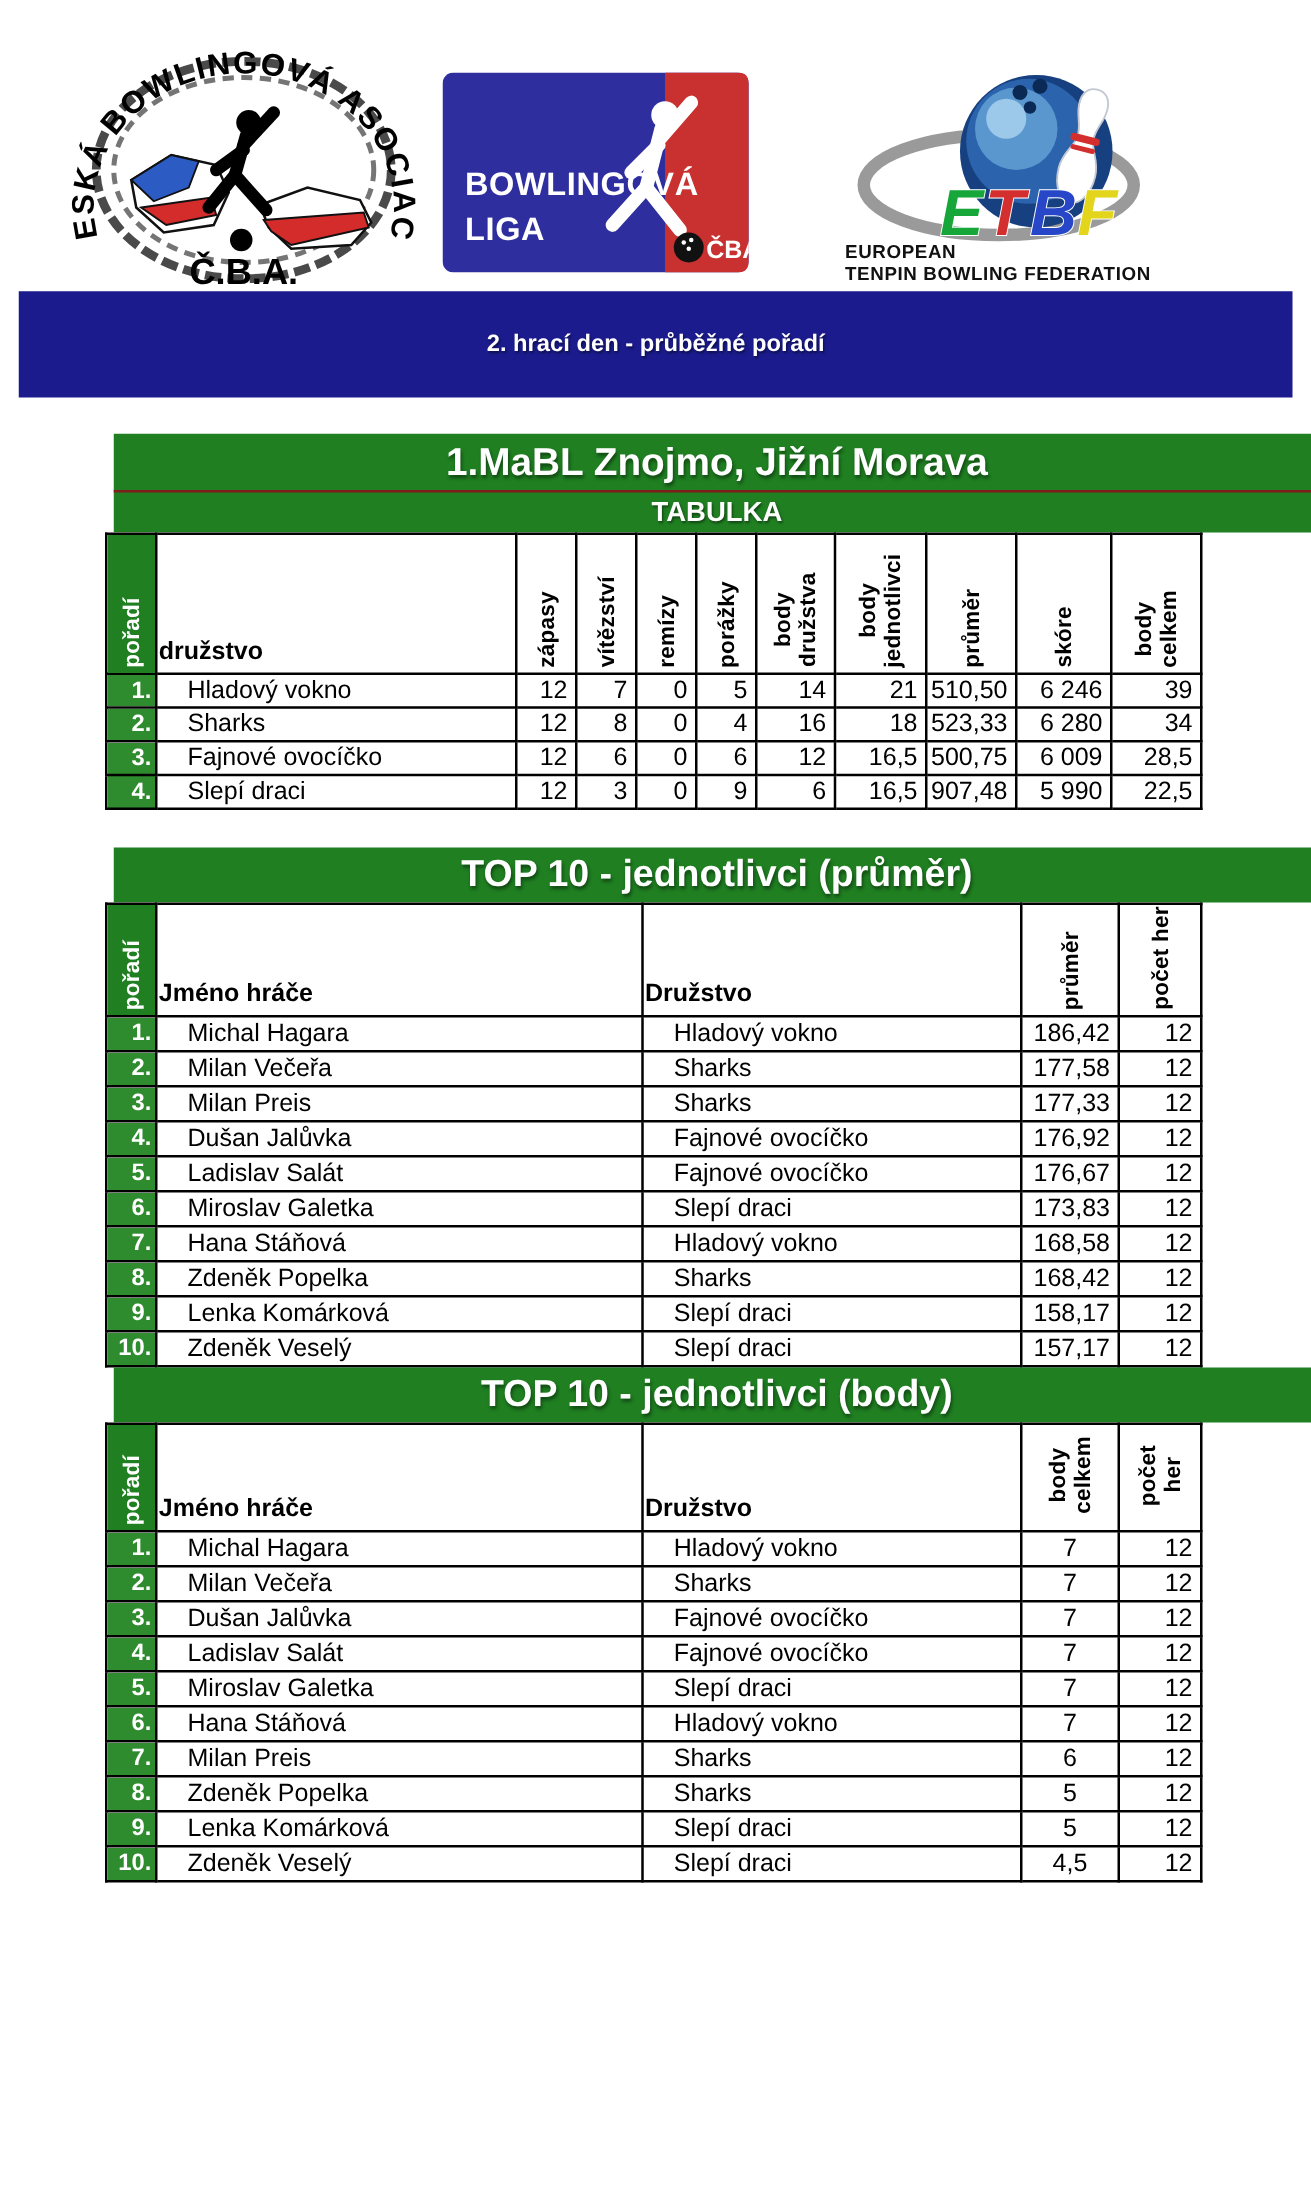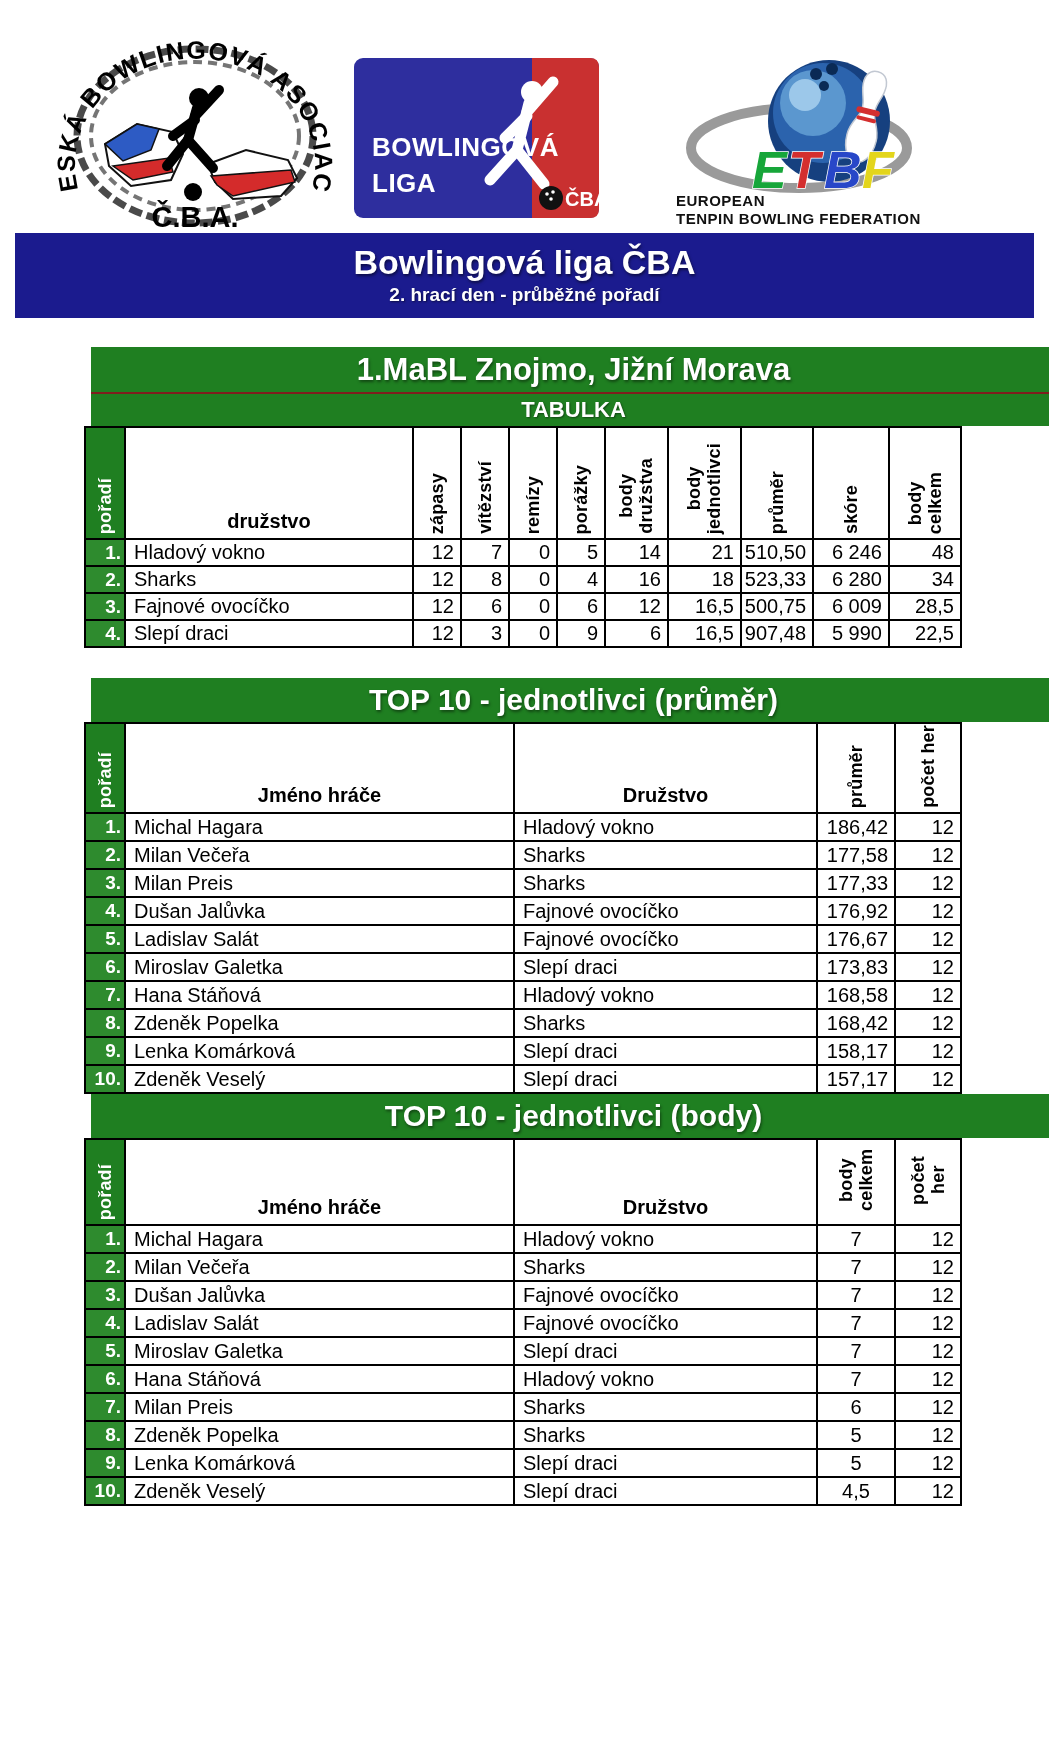--- a/index.html
+++ b/index.html
@@ -29,30 +29,30 @@
   .gb-line2{font-size:22px;font-weight:bold;line-height:32px;
             border-top:2px solid #7f1d1d;text-shadow:1px 1px 2px rgba(0,0,0,.45);}
   .gb-single{font-size:30px;font-weight:bold;line-height:44px;
             text-shadow:1px 2px 3px rgba(0,0,0,.45);border-radius:15px;}
 
   
   table{border-collapse:collapse;table-layout:fixed;width:876px;background:#fff;}
   th,td{border:2px solid #000;overflow:hidden;}
   td{font-size:20px;color:#000;white-space:nowrap;}
   th{position:relative;font-weight:bold;}
-  th.bh{vertical-align:bottom;text-align:center;font-size:20px;padding-bottom:5px;}
+  th.bh{vertical-align:bottom;text-align:left;font-size:20px;padding-bottom:5px;}
   .vwrap{position:absolute;left:0;right:0;top:0;bottom:0;overflow:hidden;
          display:flex;align-items:flex-end;justify-content:center;padding-bottom:4px;}
   .vert{writing-mode:vertical-rl;transform:rotate(180deg);white-space:pre-line;
         font-weight:bold;font-size:18px;line-height:1.12;letter-spacing:.2px;}
   th.green{background:#1f7f21;}
   th.green .vert{color:#fff;}
   td.rank{background:#2e8b2e;color:#fff;font-weight:bold;text-align:right;
           padding-right:3px;font-size:19px;}
-  td.txt{text-align:left;padding-left:8px;}
+  td.txt{text-align:left;padding-left:24px;}
   td.num{text-align:right;padding-right:6px;}
   td.ctr{text-align:center;}
   tr.hdr1{height:112px;}
   tr.hdr2{height:90px;}
   tr.hdr3{height:86px;}
   .t1 tbody tr{height:27px;}
   .t2 tbody tr,.t3 tbody tr{height:28px;}
 </style>
 </head>
 <body>
@@ -135,21 +135,20 @@
         <text x="124" y="152" fill="#d42f2f" stroke="#ffffff" stroke-width="1.5" paint-order="stroke">T</text>
         <text x="160" y="152" fill="#2847c8" stroke="#ffffff" stroke-width="1.5" paint-order="stroke">B</text>
         <text x="198" y="152" fill="#e3d51c" stroke="#ffffff" stroke-width="1.5" paint-order="stroke">F</text>
       </g>
       <text x="12" y="170" font-size="15" font-weight="bold" fill="#111" letter-spacing="0.5">EUROPEAN</text>
       <text x="12" y="188" font-size="15" font-weight="bold" fill="#111" letter-spacing="0.5">TENPIN BOWLING FEDERATION</text>
     </svg>
   </div>
 
   <div class="banner">
-    <div class="banner-title">Bowlingová liga ČBA</div>
     <div class="banner-sub">2. hrací den - průběžné pořadí</div>
   </div>
 
   <div class="tbl-block" style="top:347px;">
     <div class="green-bar">
       <div class="gb-line1">1.MaBL Znojmo, Jižní Morava</div>
       <div class="gb-line2">TABULKA</div>
     </div>
     <table class="t1">
       <colgroup>
@@ -229,21 +228,21 @@
             <td class="rank">1.</td>
             <td class="txt">Hladový vokno</td>
             <td class="num">12</td>
             <td class="num">7</td>
             <td class="num">0</td>
             <td class="num">5</td>
             <td class="num">14</td>
             <td class="num">21</td>
             <td class="num">510,50</td>
             <td class="num">6 246</td>
-            <td class="num">48</td>
+            <td class="num">39</td>
           </tr>
 
           <tr>
             <td class="rank">2.</td>
             <td class="txt">Sharks</td>
             <td class="num">12</td>
             <td class="num">8</td>
             <td class="num">0</td>
             <td class="num">4</td>
             <td class="num">16</td>

